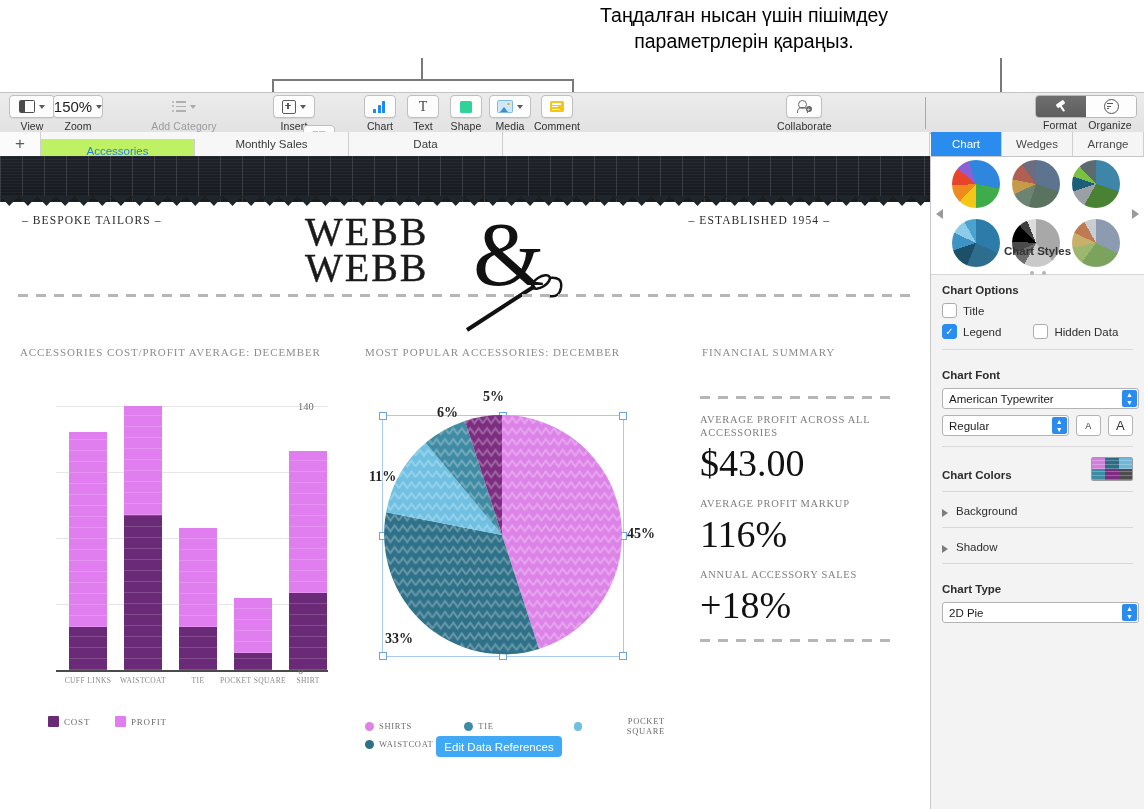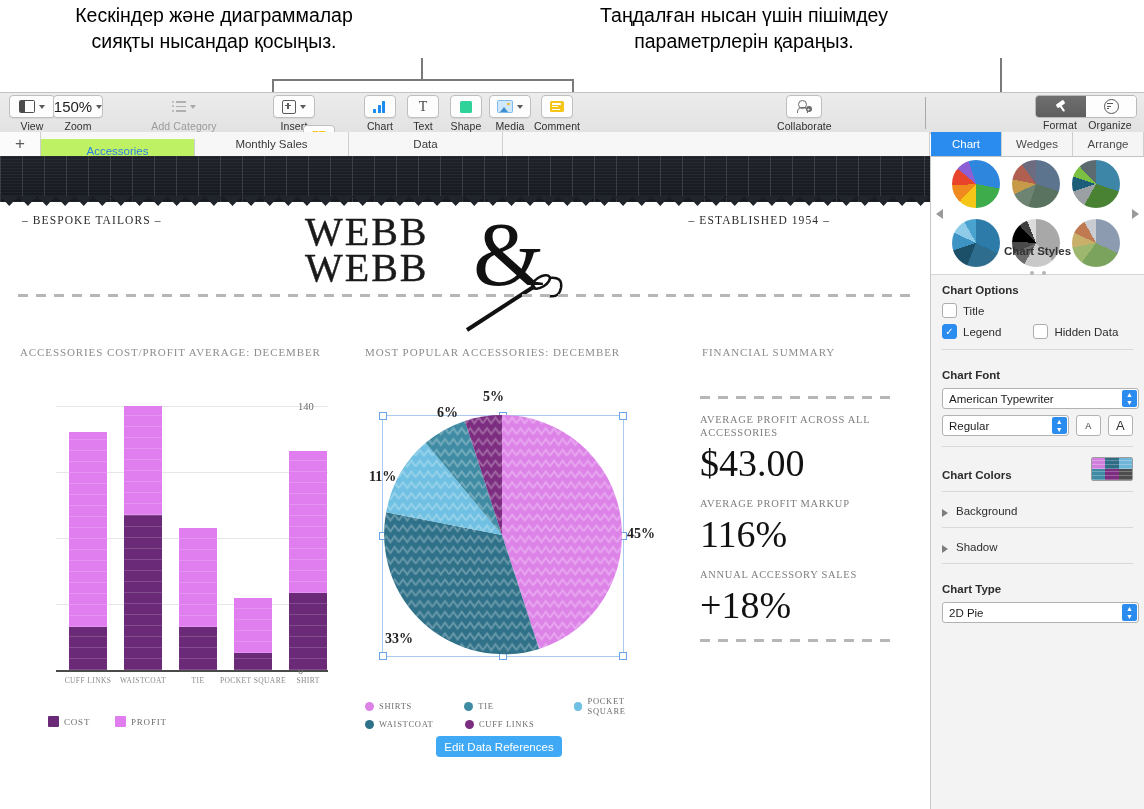--- a/index.html
+++ b/index.html
@@ -154,22 +154,22 @@
   .cat-lbl{position:absolute;font-size:7.5px;letter-spacing:.4px;color:#8a8a8a;text-align:center;
     transform:translateX(-50%);white-space:nowrap;}
   .legend-row{position:absolute;display:flex;align-items:center;gap:5px;font-size:9px;
     letter-spacing:.8px;color:#6d6d6d;}
   .sw{width:11px;height:11px;border-radius:1px;}
 
   
   #pie-wrap{position:absolute;left:355px;top:245px;width:270px;height:260px;}
   .handle{position:absolute;width:6px;height:6px;background:#fff;border:1px solid #6aa4e8;}
   .pie-lbl{position:absolute;font-size:14px;color:#222;font-weight:bold;}
-  #pielegend{position:absolute;left:365px;top:540px;width:300px;font-size:8.5px;
-    letter-spacing:.7px;color:#6d6d6d;}
+  #pielegend{position:absolute;left:365px;top:560px;width:300px;font-size:8.5px;
+    letter-spacing:.7px;color:#6d6d6d;text-align:right;}
   .pl-item{display:flex;align-items:center;gap:5px;}
   .pl-dot{width:9px;height:9px;border-radius:50%;}
   #editbtn{position:absolute;left:436px;top:580px;width:126px;height:21px;background:#40a9f5;
     border-radius:4px;color:#fff;font-size:11.5px;display:flex;align-items:center;justify-content:center;}
 
   
   #fin{position:absolute;left:700px;top:240px;width:200px;}
   .fin-lbl{font-size:10.5px;letter-spacing:.7px;color:#7e7e7e;line-height:13px;}
   .fin-val{font-size:38px;color:#111;line-height:44px;margin:2px 0 12px 0;}
 
@@ -206,22 +206,20 @@
     border-left:6px solid #7d7d7d;margin-right:8px;}
   .disc-row{display:flex;align-items:flex-end;font-size:11.5px;color:#2d2d2d;padding:0 11px;}
   #colorswatch{width:40px;height:22px;border:1px solid #9d9d9d;border-radius:2px;
     display:grid;grid-template-columns:1fr 1fr 1fr;grid-template-rows:1fr 1fr;overflow:hidden;}
   #colorswatch div{background-image:repeating-linear-gradient(0deg,rgba(255,255,255,.25) 0 1px,transparent 1px 4px);}
 </style>
 </head>
 <body>
 
 <div id="callouts">
-  <div class="callout-text" id="callout-left">Кескіндер және диаграммалар
-сияқты нысандар қосыңыз.</div>
   <div class="callout-text" id="callout-right">Таңдалған нысан үшін пішімдеу
 параметрлерін қараңыз.</div>
 
   <div class="leader" style="left:421px;top:58px;width:1.5px;height:22px;"></div>
   <div class="leader" style="left:272px;top:79px;width:301px;height:1.5px;"></div>
   <div class="leader" style="left:272px;top:79px;width:1.5px;height:13px;"></div>
   <div class="leader" style="left:572px;top:79px;width:1.5px;height:13px;"></div>
   <div class="leader" style="left:1000px;top:58px;width:1.5px;height:74px;"></div>
 </div>
 

